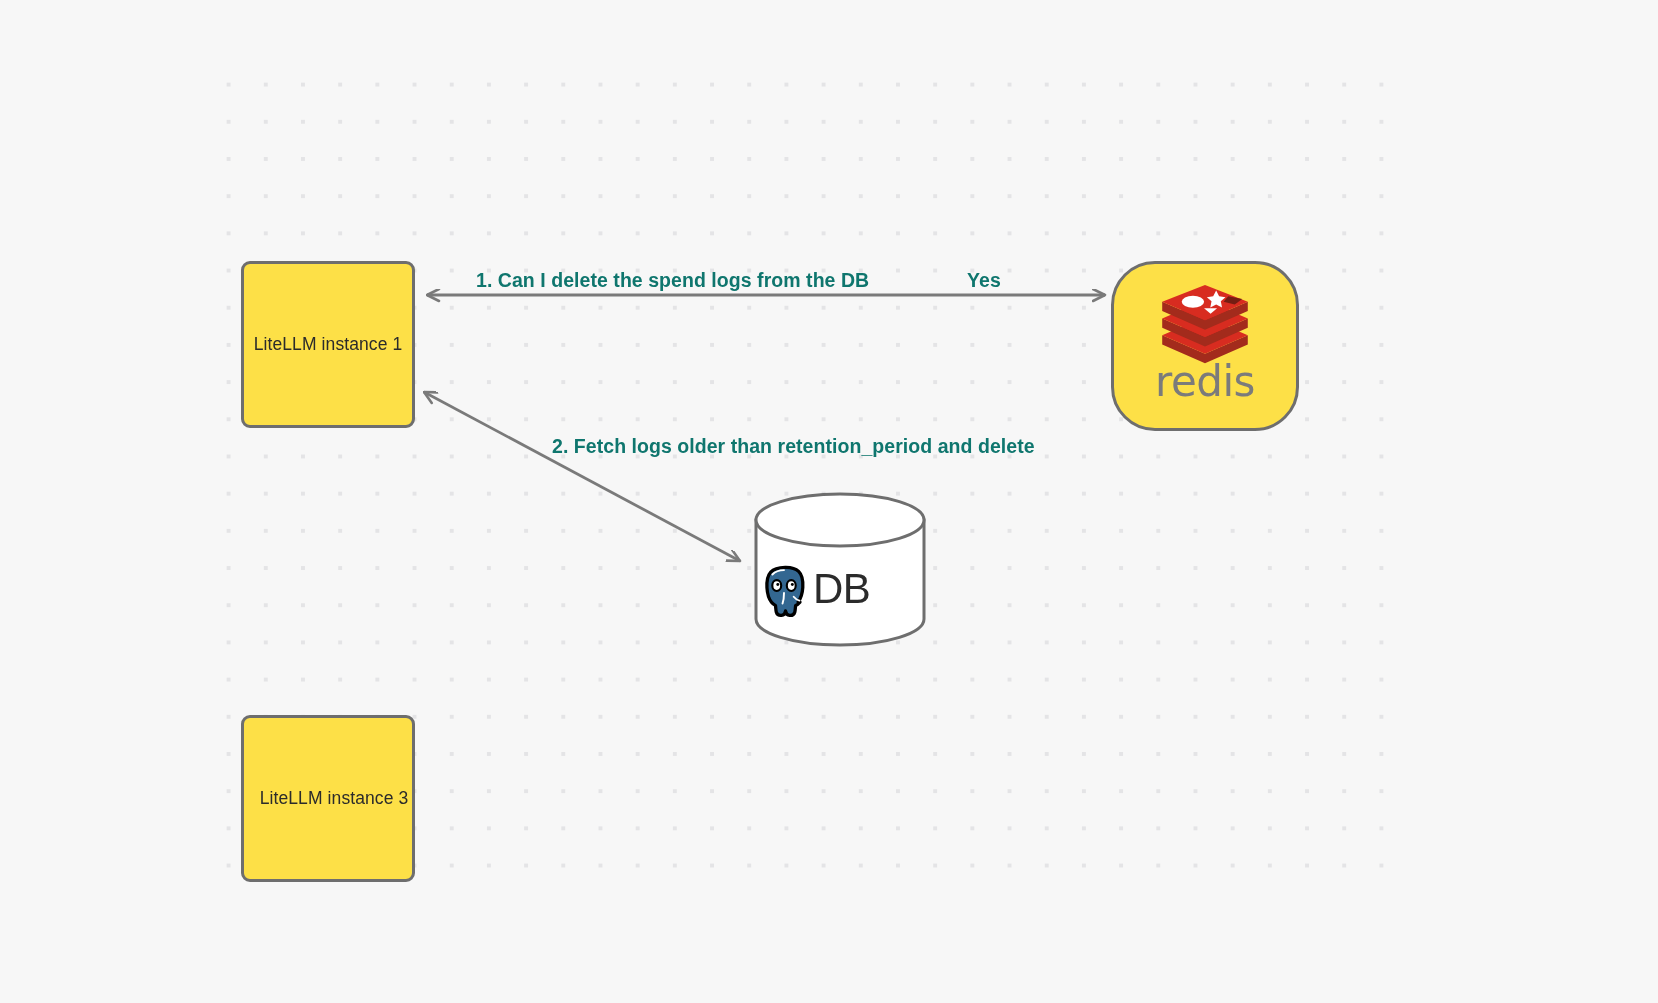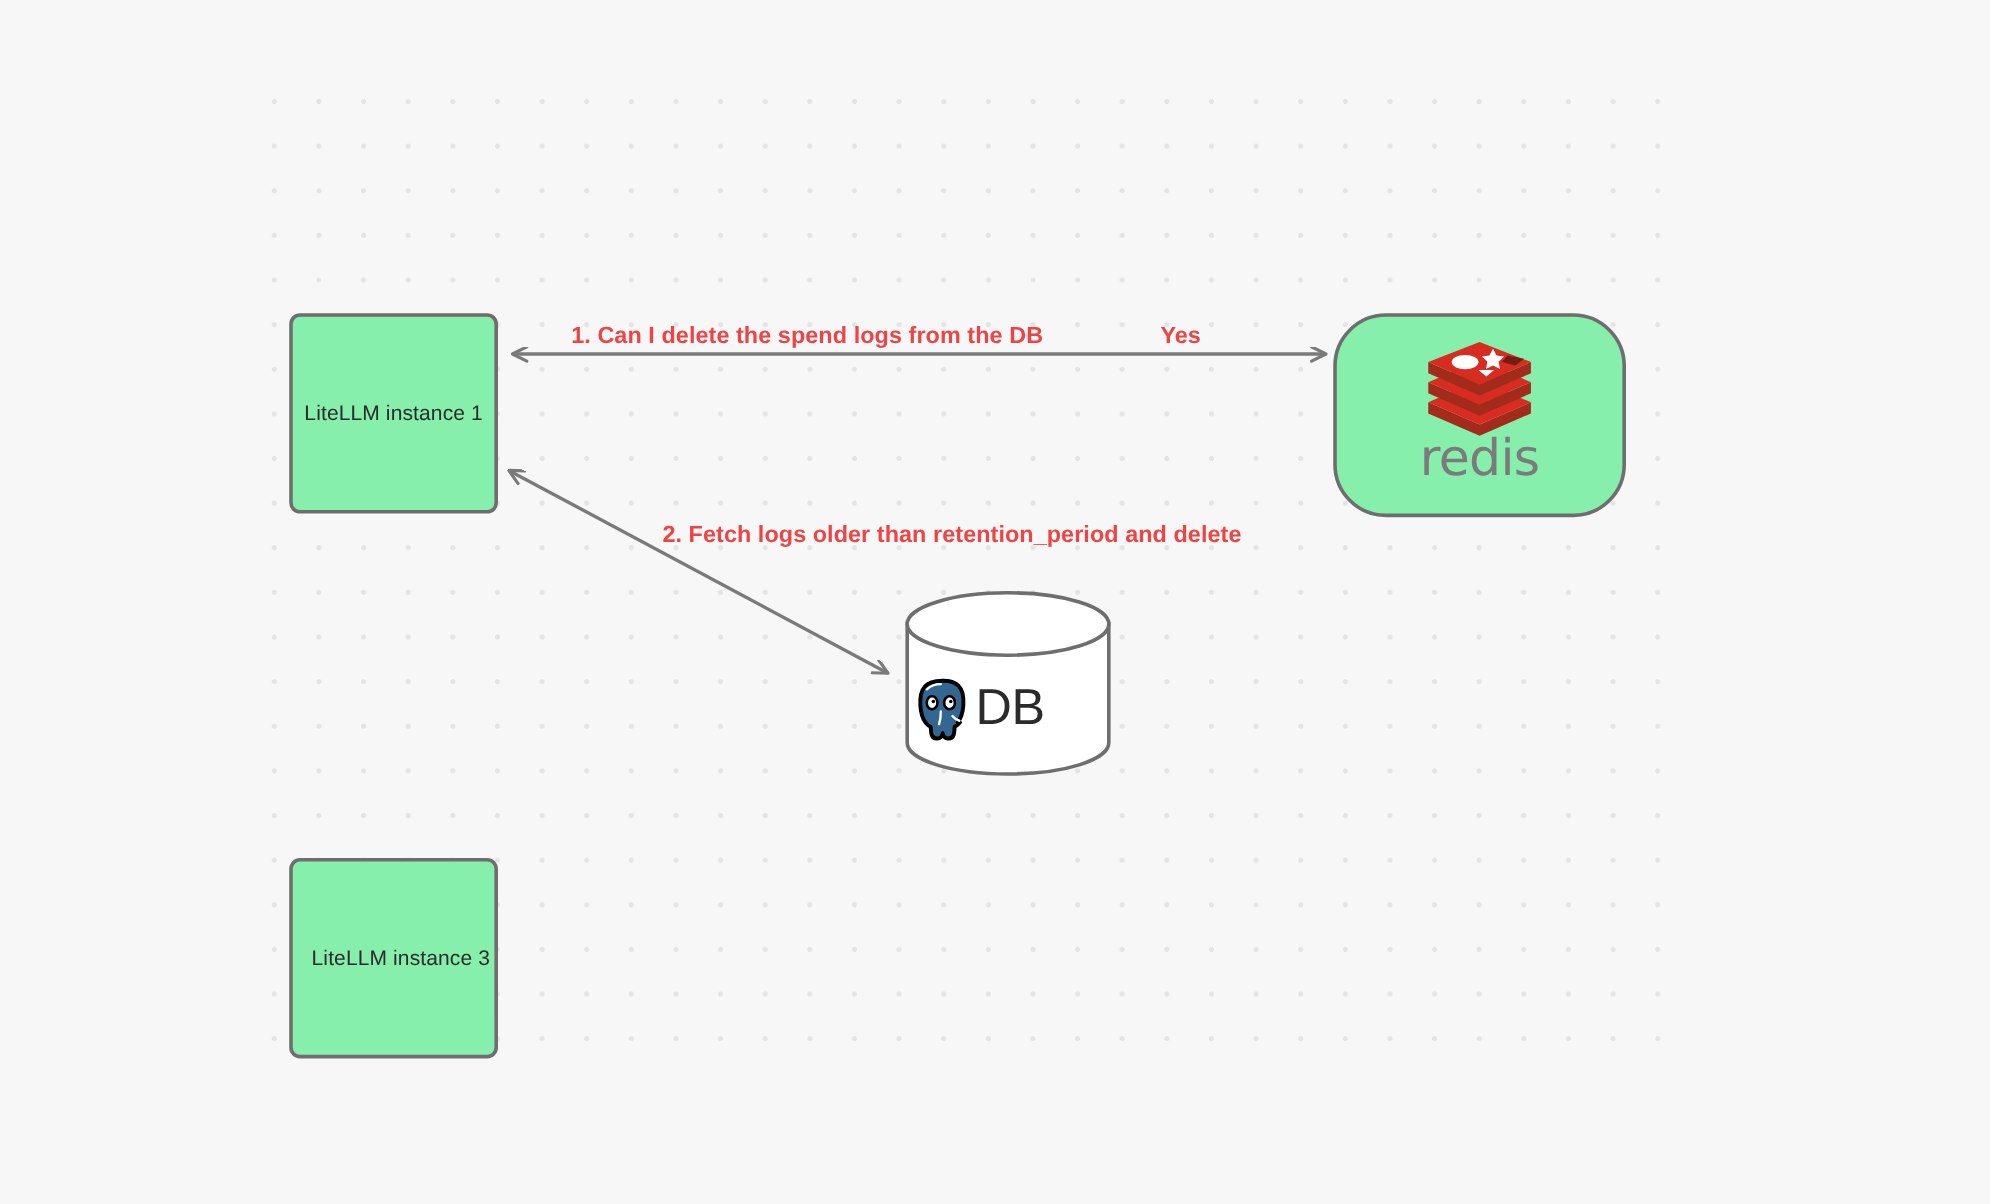--- a/index.html
+++ b/index.html
@@ -35,21 +35,21 @@
     position: absolute;
     left: 0; top: 0;
     width: 1658px;
     height: 1003px;
     pointer-events: none;
   }
   
   .node {
     position: absolute;
     box-sizing: border-box;
-    background: #86efac;
+    background: #fde047;
     border: 3px solid #6e6e6e;
     display: flex;
     align-items: center;
     justify-content: center;
   }
   .instance-box {
     width: 174px;
     height: 167px;
     border-radius: 9px;
   }
@@ -61,21 +61,21 @@
     white-space: nowrap;
   }
   #node-instance-1 { left: 241px; top: 261px; }
   #node-instance-2 { left: 241px; top: 489px; }
   #node-instance-3 { left: 241px; top: 715px; padding-left: 12px; }
 
   
   #node-redis {
     left: 1111px;
     top: 261px;
-    width: 244px;
+    width: 188px;
     height: 170px;
     border-radius: 44px;
     flex-direction: column;
     gap: 0px;
   }
   .redis-logo-wrap {
     display: flex;
     flex-direction: column;
     align-items: center;
     justify-content: center;
@@ -130,21 +130,21 @@
     font-family: "Liberation Sans", sans-serif;
     line-height: 1;
     margin-left: -2px;
   }
 
   
   .edge-label {
     position: absolute;
     font-size: 19.5px;
     font-weight: 700;
-    color: #ef4444;
+    color: #0f766e;
     white-space: nowrap;
     letter-spacing: 0.05px;
   }
   #label-1 { left: 476px; top: 269px; }
   #label-yes { left: 967px; top: 269px; }
   #label-2 { left: 552px; top: 435px; }
 </style>
 </head>
 <body>
 

